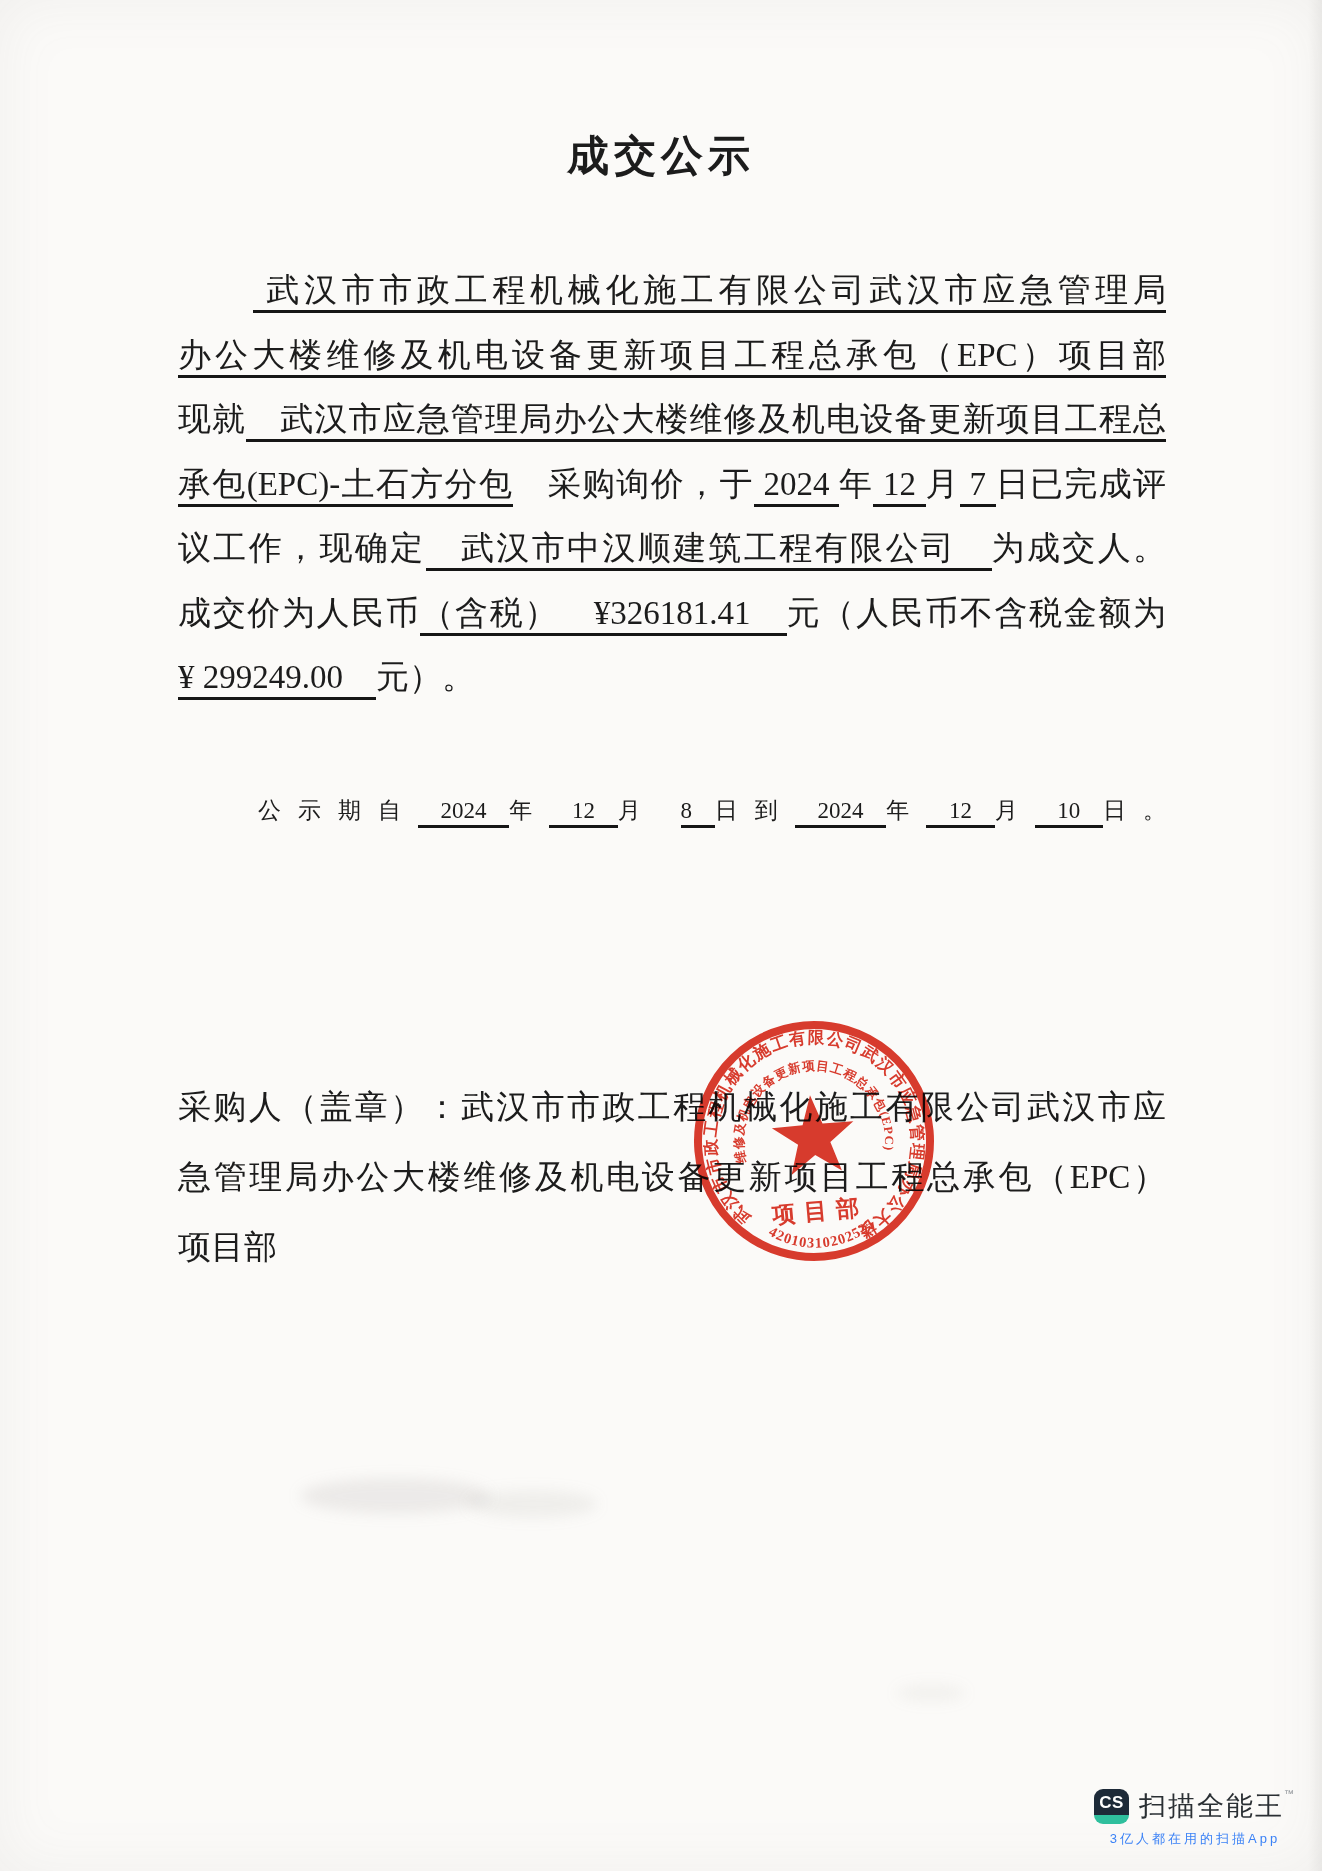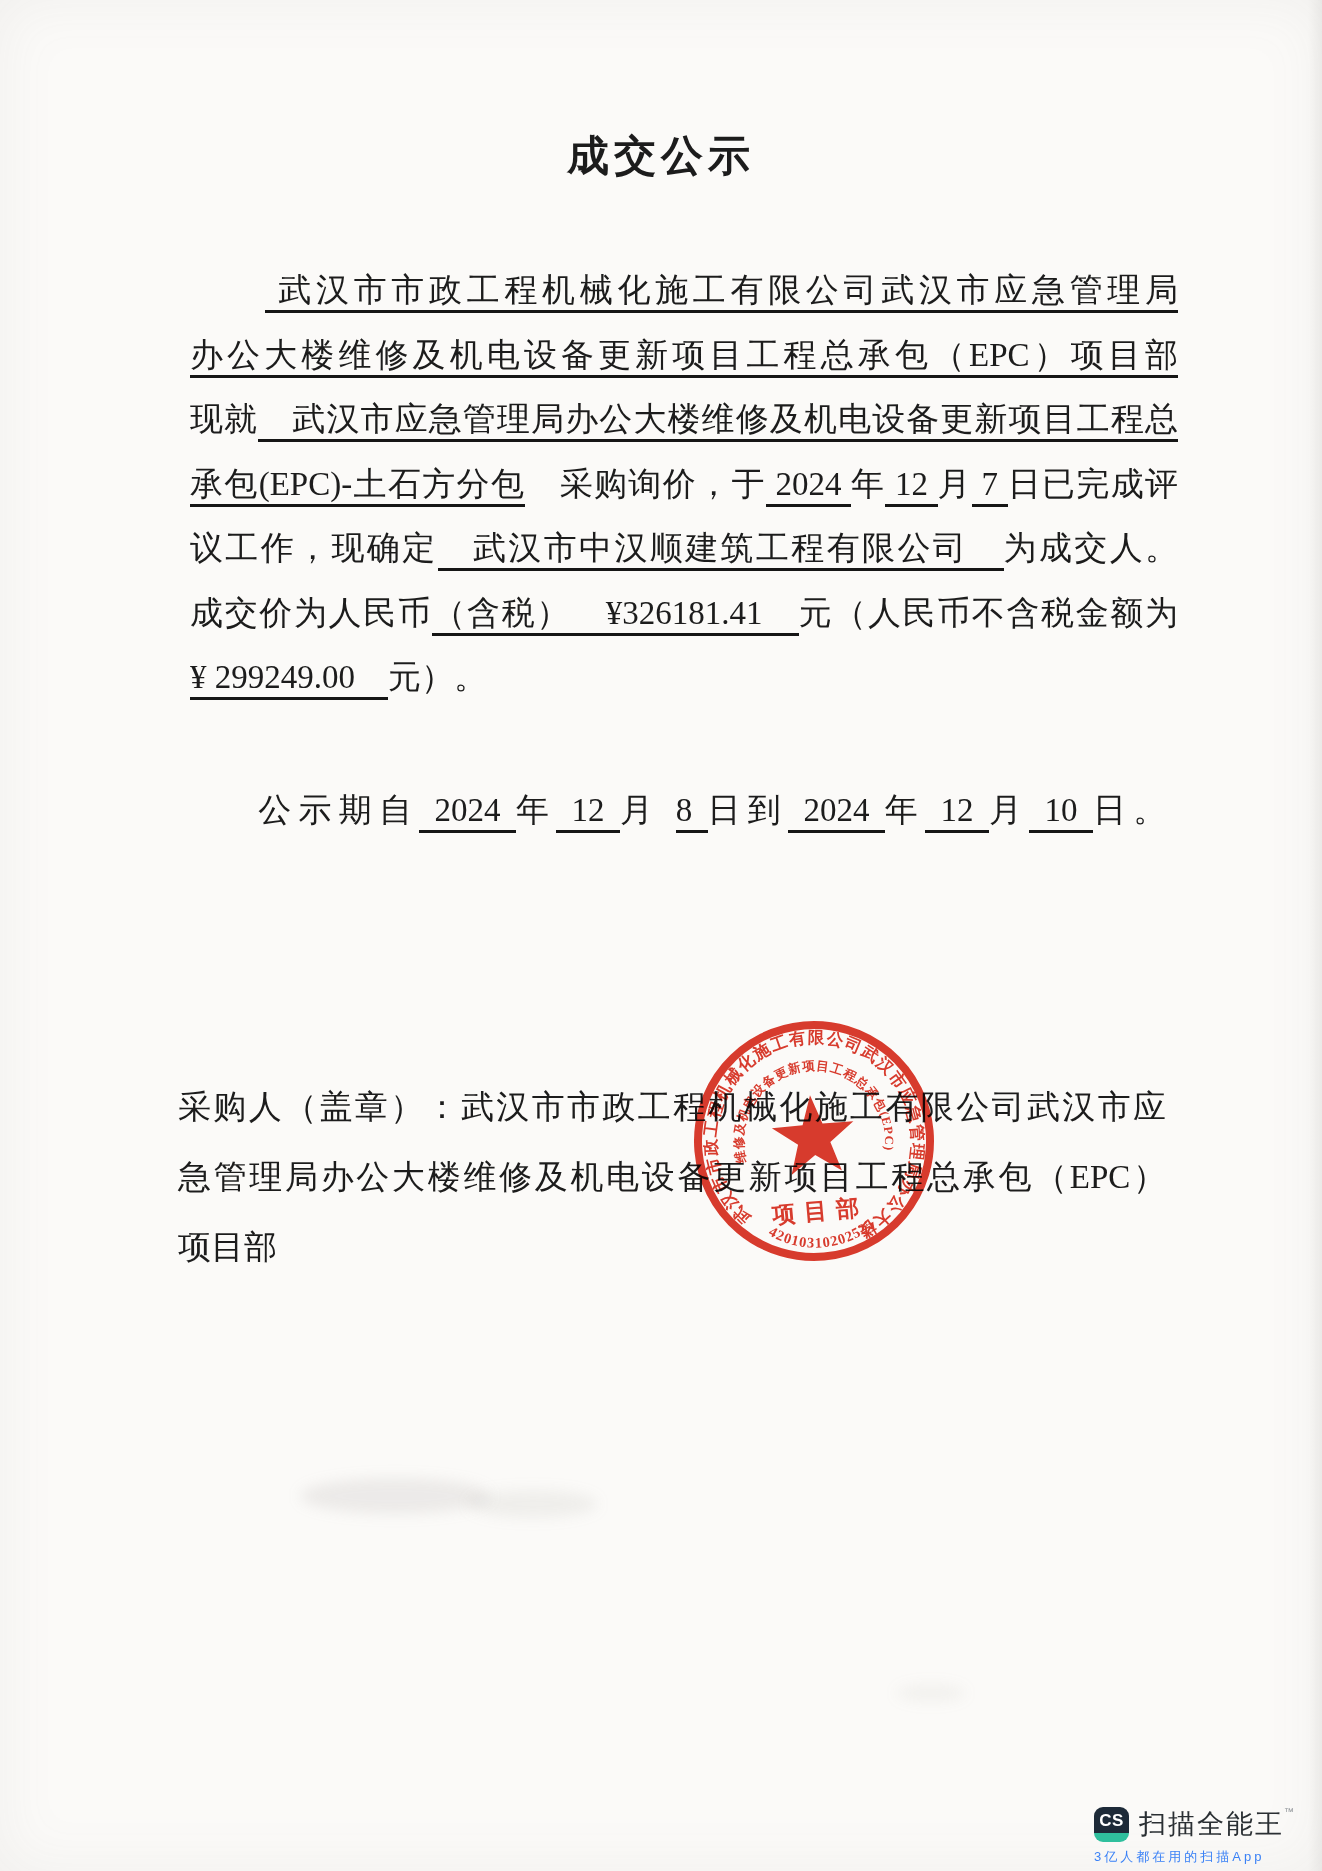--- a/index.html
+++ b/index.html
@@ -16,39 +16,38 @@
   .edge-shade{
     position:absolute;right:0;top:0;width:14px;height:100%;
     background:linear-gradient(to left, rgba(90,88,82,0.07), rgba(90,88,82,0));
   }
   .title{
     position:absolute;top:128px;left:0;width:100%;
     margin:0;text-align:center;
     font-size:42px;font-weight:700;letter-spacing:5px;
   }
   .text-col{position:absolute;left:178px;width:988px;}
-  .body-block{top:258px;line-height:64.5px;font-size:33px;margin-left:12px;}
-  .period-block{top:778px;line-height:65px;font-size:33px;}
+  .body-block{top:258px;line-height:64.5px;font-size:33px;}
+  .period-block{top:778px;line-height:65px;font-size:23px;}
   .sign-block{top:1072px;line-height:70px;font-size:33px;}
   .line{white-space:nowrap;}
   .line.fill{white-space:normal;text-align:justify;text-align-last:justify;}
   .u{border-bottom:3px solid #161616;padding-bottom:2px;}
   
   .seal{
     position:absolute;left:689px;top:1016px;width:250px;height:250px;
     transform:rotate(-5deg);
     mix-blend-mode:multiply;
     opacity:0.93;
   }
   
   .watermark{
     position:absolute;right:26px;top:1788px;
     font-family:"Liberation Sans","DejaVu Sans",sans-serif;
-    text-align:left;
-    margin-top:18px;
+    text-align:center;
   }
   .wm-row{display:flex;align-items:center;gap:10px;}
   .wm-badge{
     width:35px;height:35px;border-radius:9px;
     background:linear-gradient(#1d2a38 0 74%, #2fbf9d 74% 100%);
     display:flex;align-items:center;justify-content:center;
     box-sizing:border-box;padding-bottom:7px;
   }
   .wm-badge span{color:#ffffff;font-weight:700;font-size:17px;letter-spacing:0.5px;}
   .wm-name{font-size:27px;font-weight:400;color:#2a2f33;letter-spacing:2px;}

